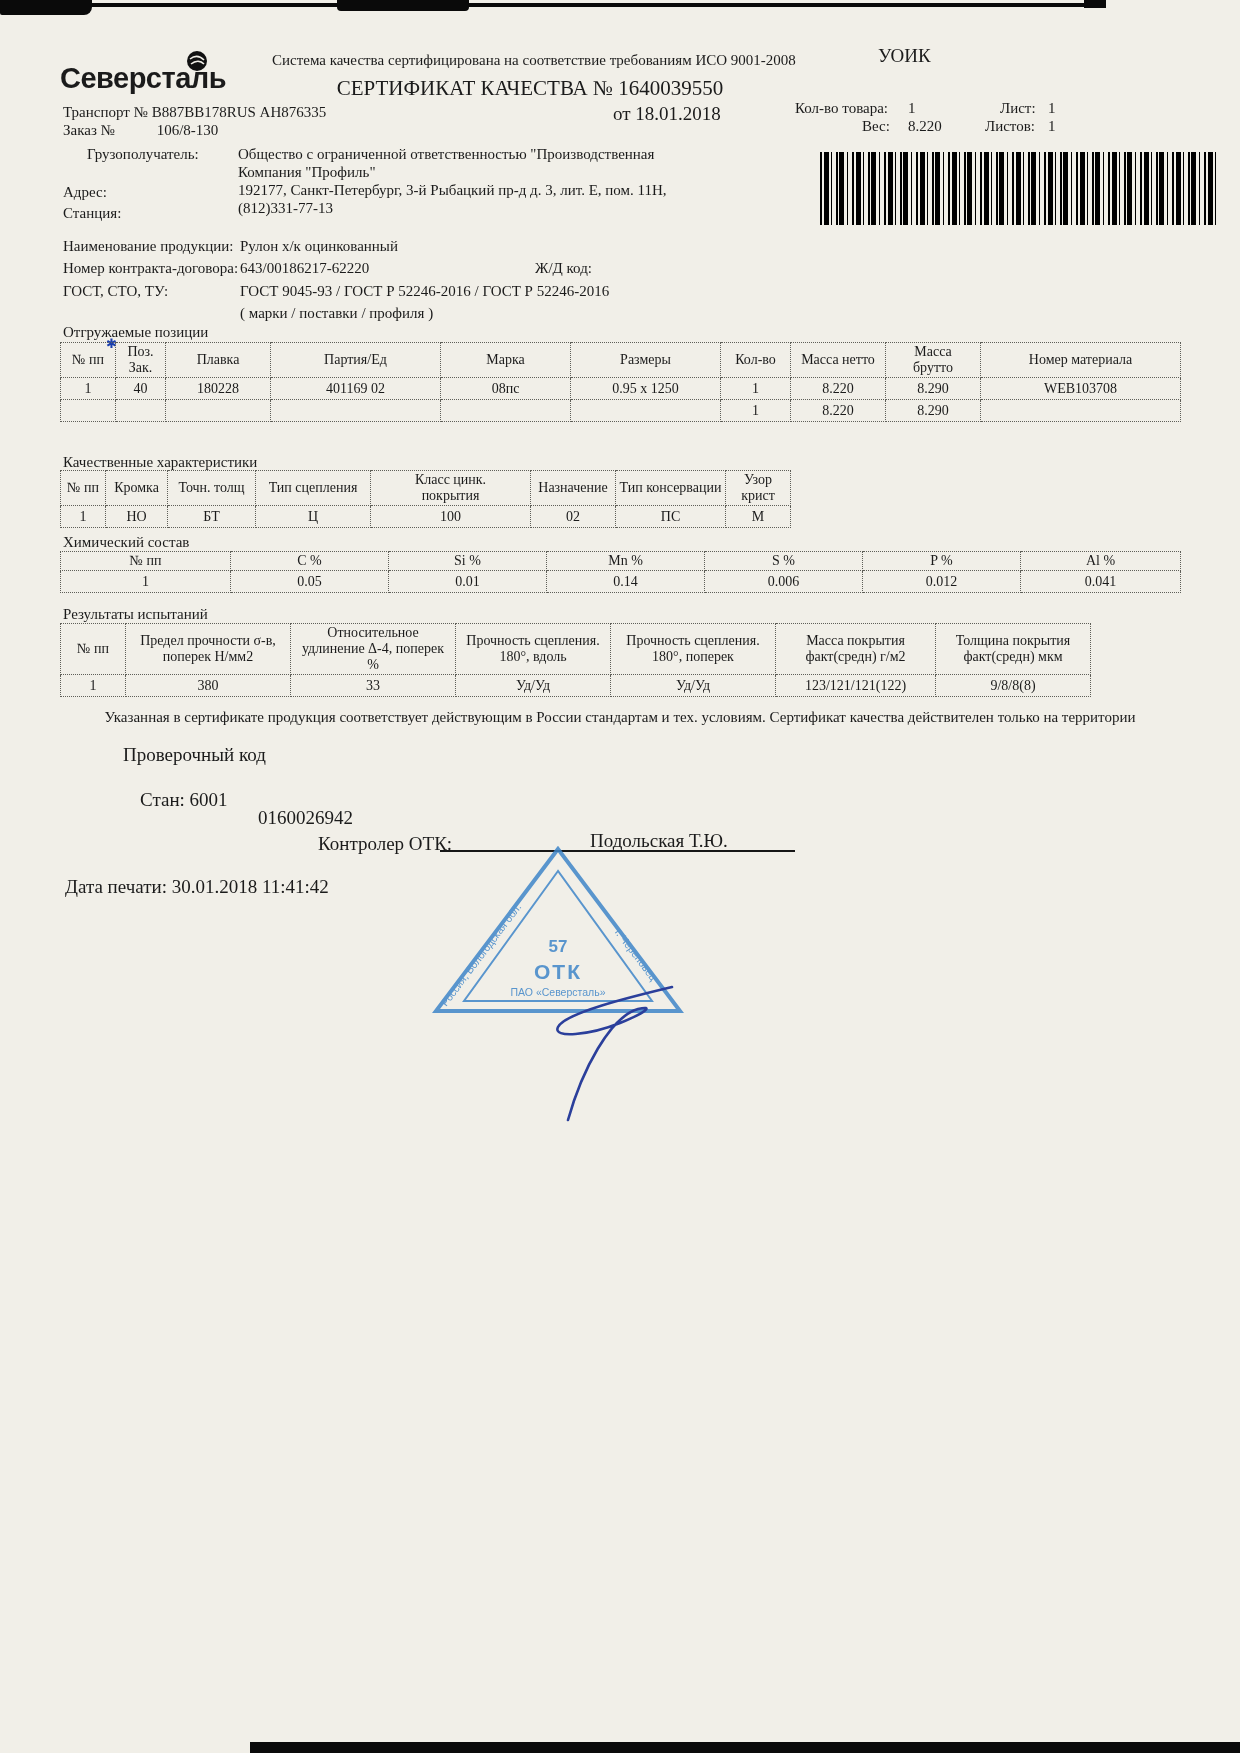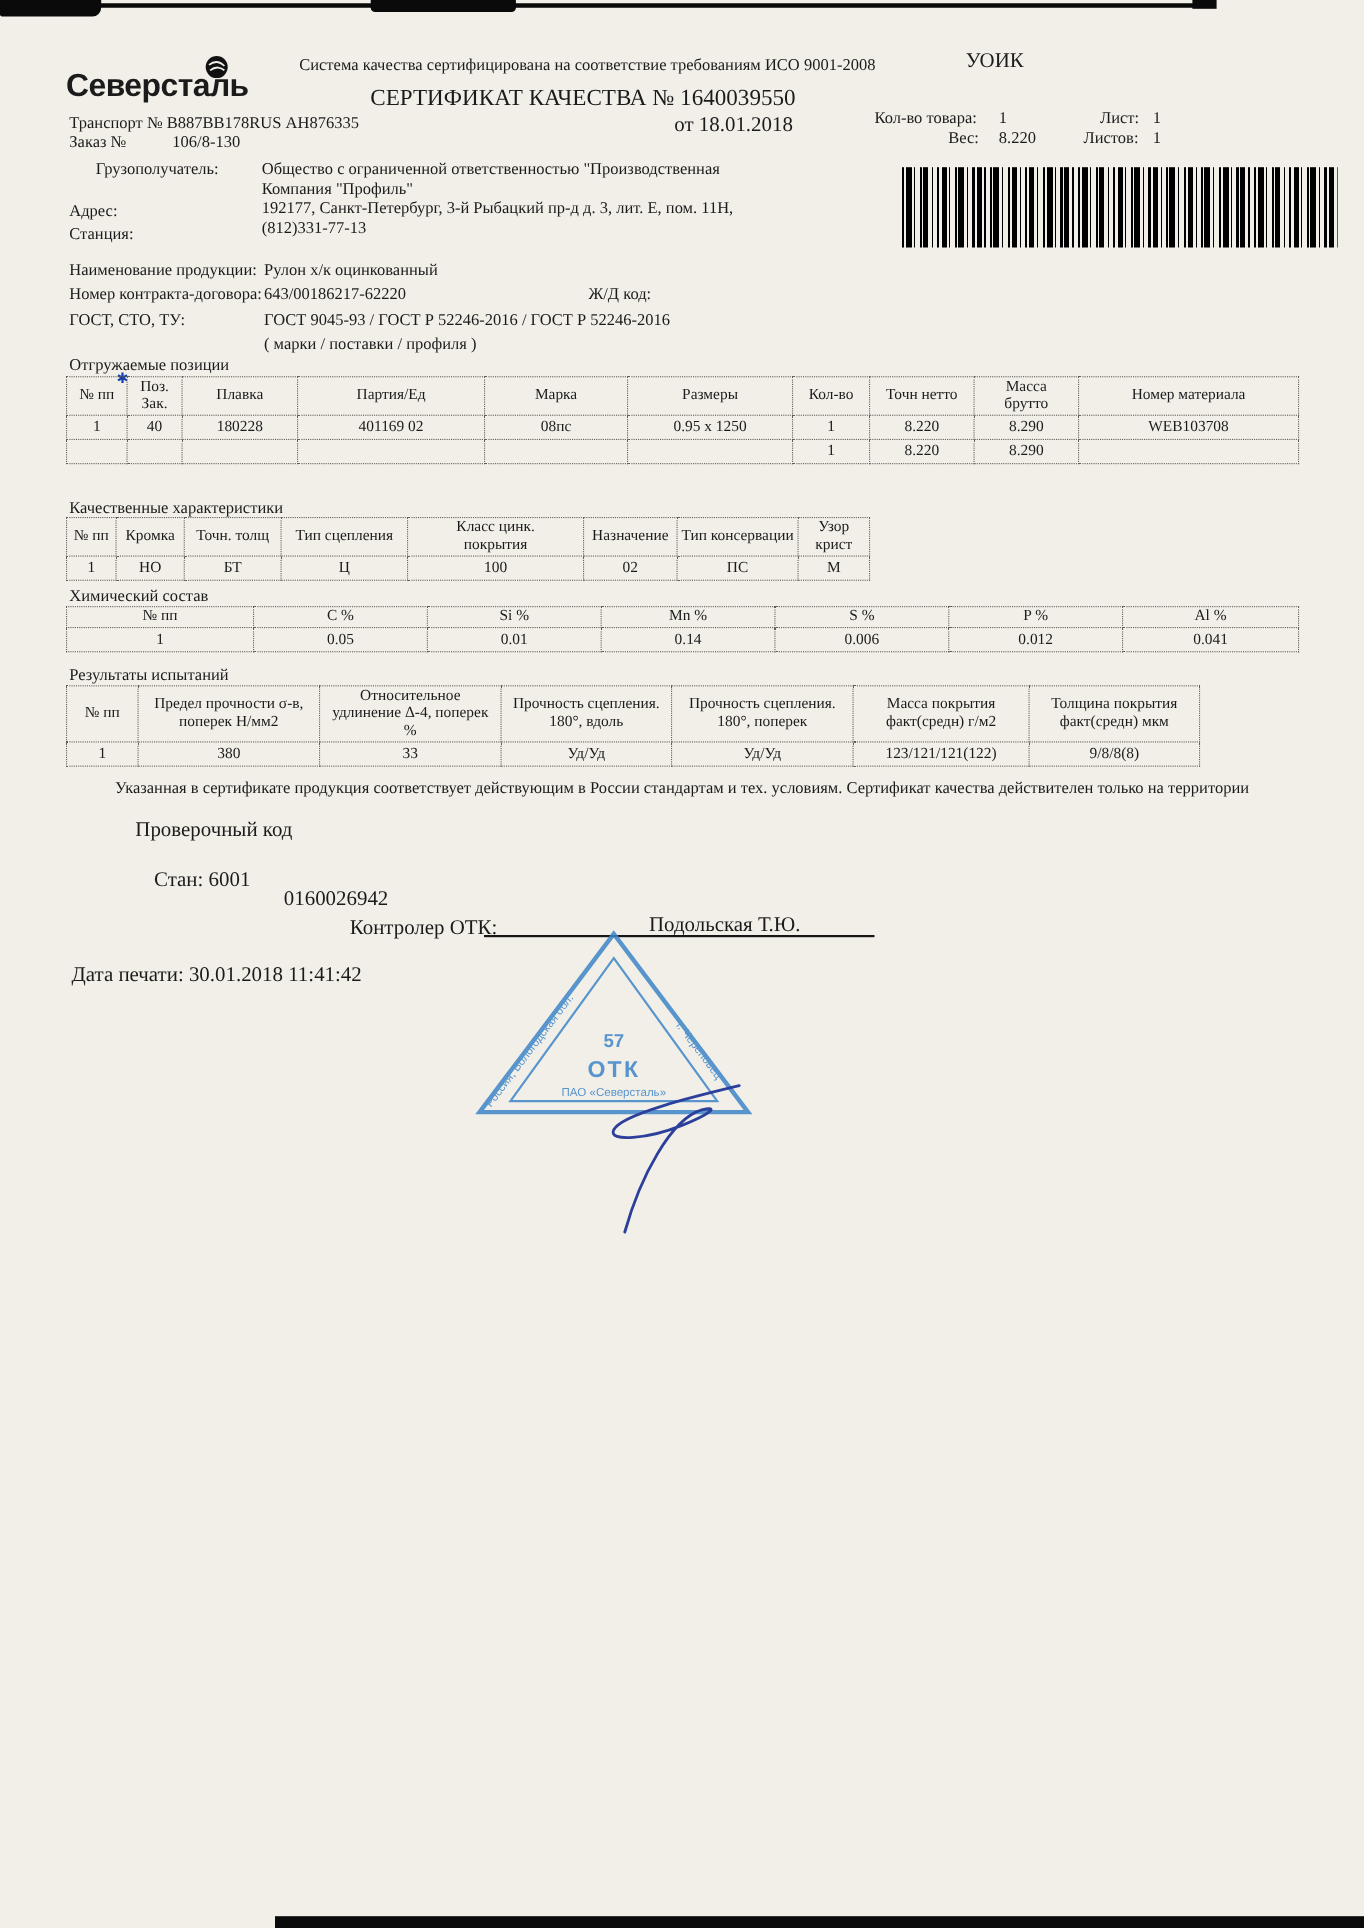--- a/index.html
+++ b/index.html
@@ -136,21 +136,21 @@
   <thead>
       <tr>
         <th>№ пп</th>
         <th>Поз.
 Зак.</th>
         <th>Плавка</th>
         <th>Партия/Ед</th>
         <th>Марка</th>
         <th>Размеры</th>
         <th>Кол-во</th>
-        <th>Точн нетто</th>
+        <th>Масса нетто</th>
         <th>Масса
 брутто</th>
         <th>Номер материала</th>
       </tr>
     </thead>
   <tbody>
       <tr>
         <td>1</td>
         <td>40</td>
         <td>180228</td>

